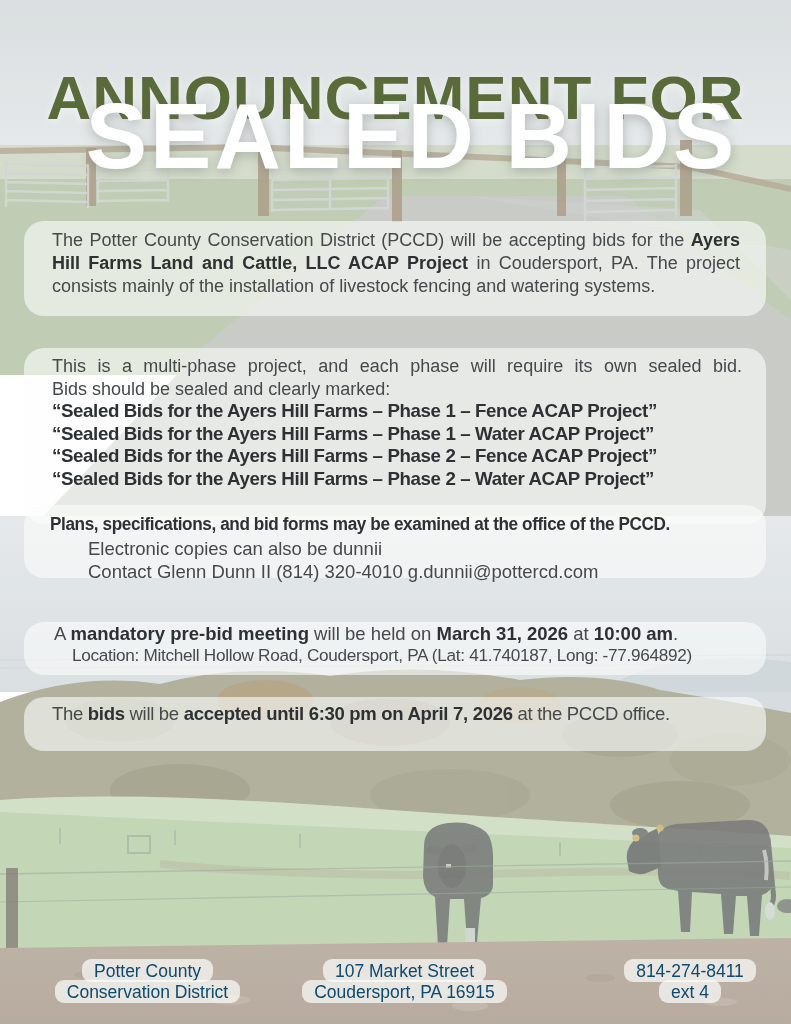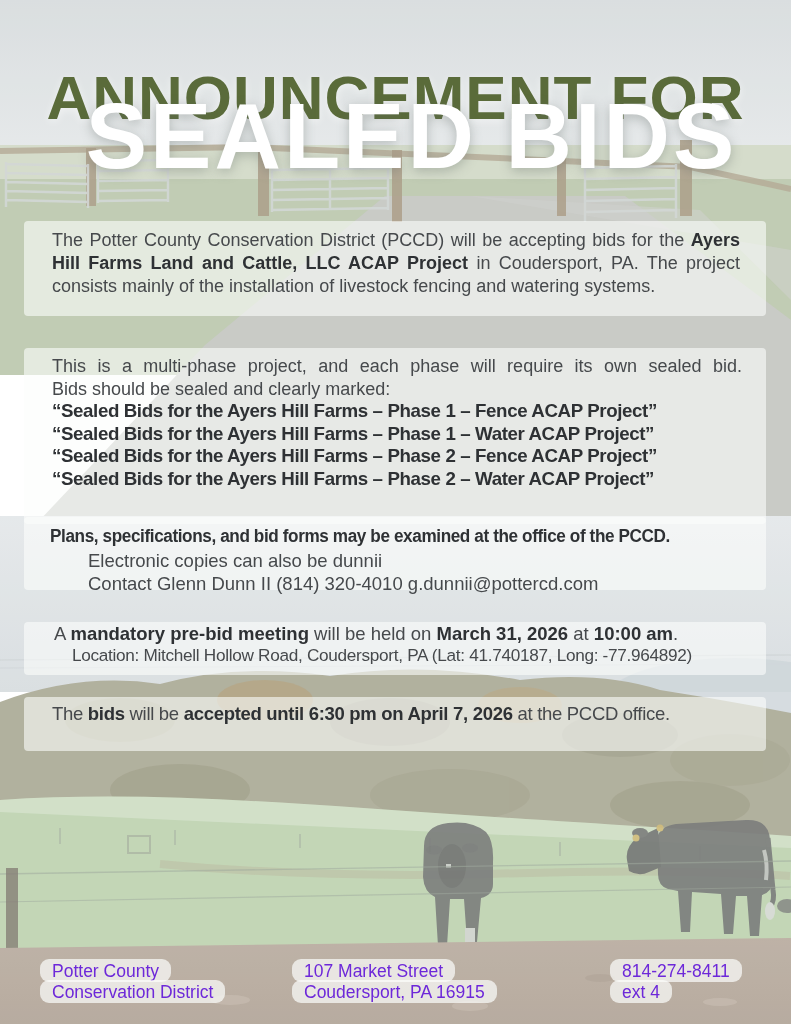--- a/index.html
+++ b/index.html
@@ -10,43 +10,43 @@
   
   .t1{position:absolute;top:26px;left:0;width:791px;text-align:center;
       font-size:62px;line-height:64px;font-weight:700;letter-spacing:1px;
       color:#5a6b3a;text-shadow:0 2px 8px rgba(255,255,255,.55);margin-top:40px;}
   .t2{position:absolute;top:86px;left:0;width:791px;text-align:center;
       font-size:92px;line-height:100px;font-weight:700;letter-spacing:3px;
       color:#ffffff;text-shadow:0 3px 12px rgba(95,105,100,.38);margin-left:16px;}
 
   
   .box{position:absolute;left:24px;width:742px;box-sizing:border-box;
-       background:rgba(252,253,252,.60);border-radius:4px;}
+       background:rgba(252,253,252,.60);border-radius:20px;}
   #intro{top:221px;height:95px;padding:8px 26px 0 28px;
          font-size:18px;line-height:23.2px;text-align:justify;}
   #multiphase{top:348px;height:176px;padding:7px 24px 0 28px;
               font-size:18px;line-height:22.5px;}
   .stretch{text-align:justify;text-align-last:justify;}
   .quote{font-weight:700;color:#2e3134;font-size:19px;letter-spacing:-.4px;
          white-space:nowrap;transform:scaleX(.985);transform-origin:0 50%;}
-  #plans{top:517px;height:73px;padding:8px 22px 0 26px;
+  #plans{top:505px;height:73px;padding:8px 22px 0 26px;
          font-size:18.5px;line-height:23.5px;}
   .head{font-weight:700;color:#2e3134;font-size:17.5px;letter-spacing:-.4px;
         white-space:nowrap;transform:scaleX(.98);transform-origin:0 50%;}
   .indent{padding-left:38px;white-space:nowrap;}
   #meeting{top:622px;height:53px;padding:1px 18px 0 30px;
            font-size:18.5px;line-height:21.8px;white-space:nowrap;}
   .loc{font-size:17.2px;letter-spacing:-.3px;padding-left:18px;}
   #bids{top:697px;height:54px;padding:6px 20px 0 28px;
         font-size:18.5px;line-height:21.8px;letter-spacing:-.3px;white-space:nowrap;}
   .b{font-weight:700;color:#2e3134;}
 
   
-  .pill{position:absolute;top:959px;
-        font-size:17.5px;color:#6d28d9;}
+  .pill{position:absolute;top:959px;text-align:center;
+        font-size:17.5px;color:#0c4a6e;}
   .pill div{line-height:20px;}
   .pill span{display:inline-block;background:rgba(252,253,252,.70);
              border-radius:9px;padding:2px 12px 1px;}
   .pill div+div span{margin-top:-3px;}
   #pill-org{left:40px;width:215px;}
   #pill-addr{left:292px;width:225px;}
   #pill-phone{left:610px;width:160px;}
 </style>
 </head>
 <body>

